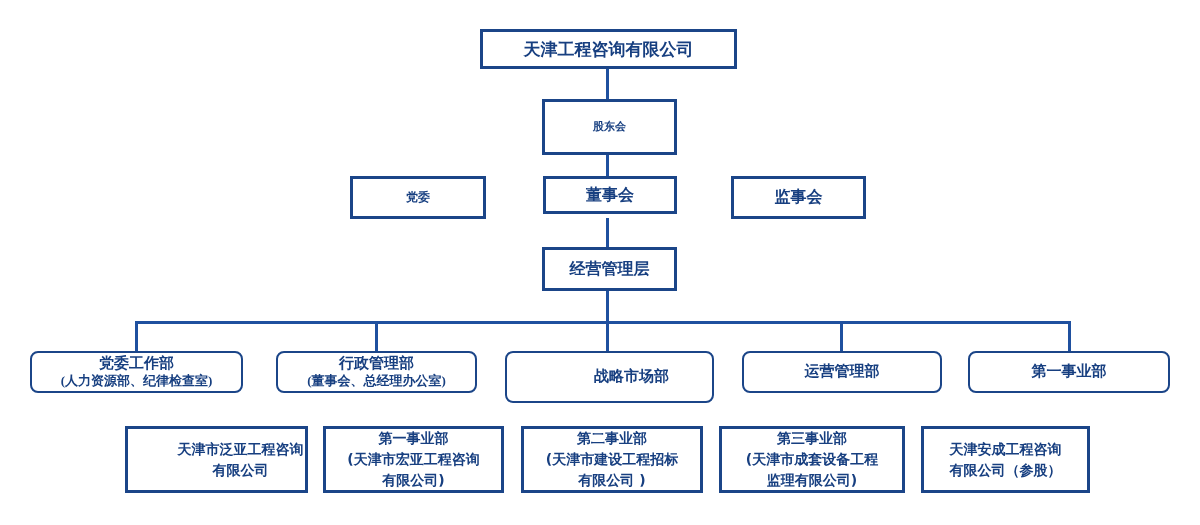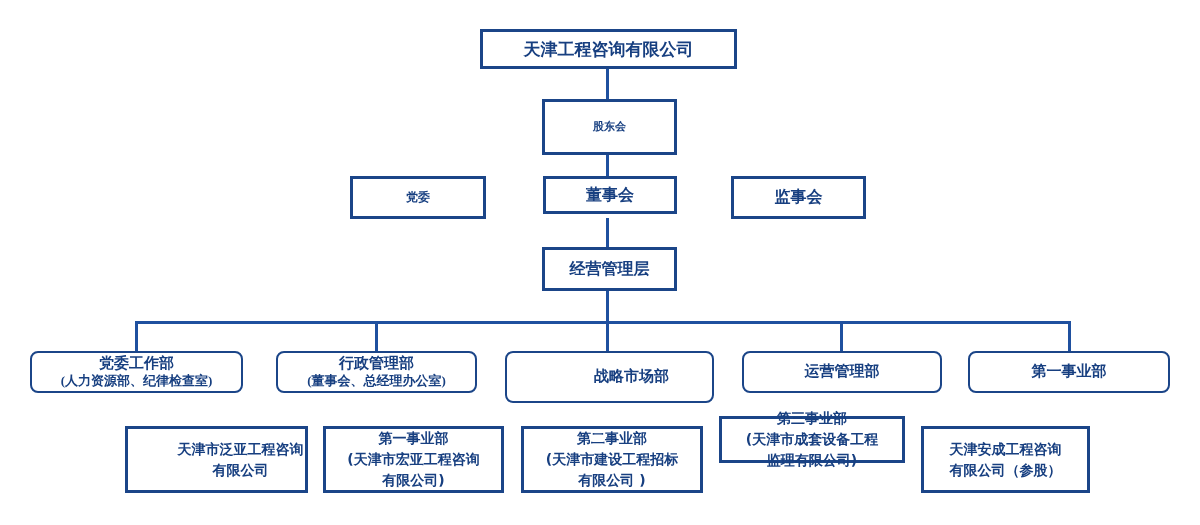--- a/index.html
+++ b/index.html
@@ -90,21 +90,21 @@
   <div class="node sub" style="left:323px;top:426px;width:181px;height:67px;">
     <span>第一事业部</span>
     <span>(天津市宏亚工程咨询</span>
     <span>有限公司)</span>
   </div>
   <div class="node sub" style="left:521px;top:426px;width:182px;height:67px;">
     <span>第二事业部</span>
     <span>(天津市建设工程招标</span>
     <span>有限公司 )</span>
   </div>
-  <div class="node sub" style="left:719px;top:416px;width:186px;height:47px;">
+  <div class="node sub" style="left:719px;top:426px;width:186px;height:67px;">
     <span>第三事业部</span>
     <span>(天津市成套设备工程</span>
     <span>监理有限公司)</span>
   </div>
   <div class="node sub" style="left:921px;top:426px;width:169px;height:67px;">
     <span>天津安成工程咨询</span>
     <span>有限公司（参股）</span>
   </div>
 
 </div>

